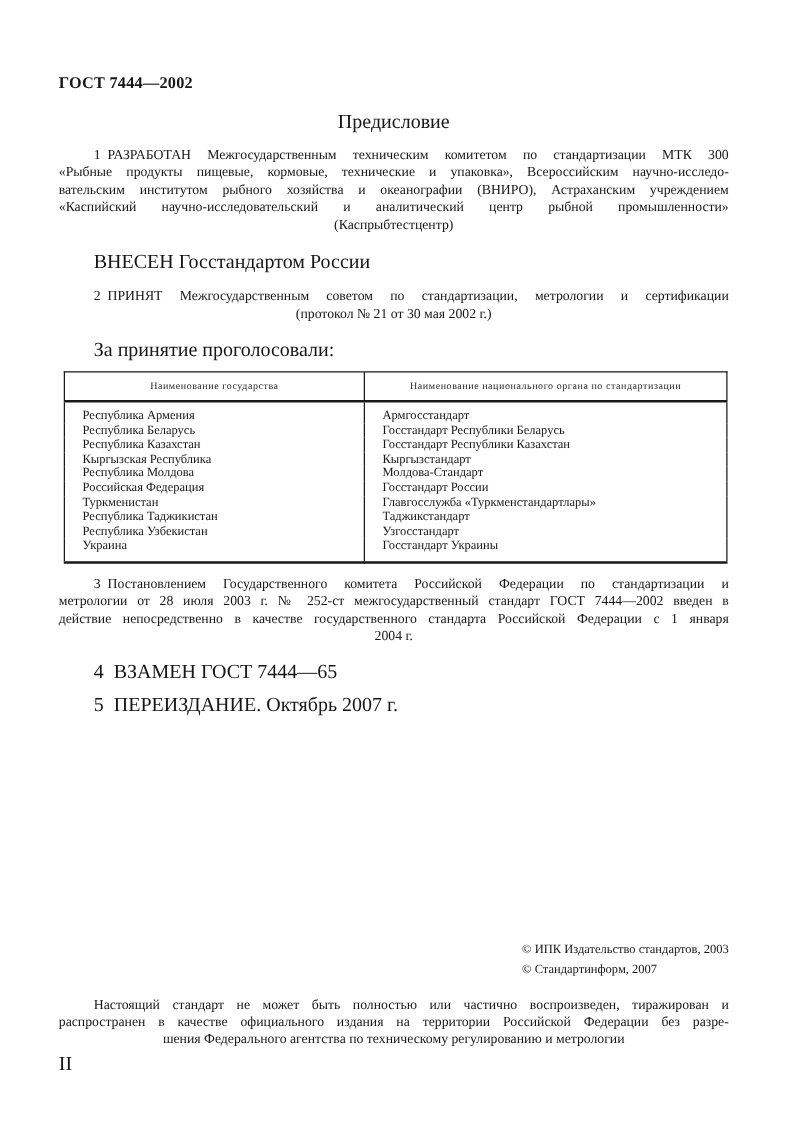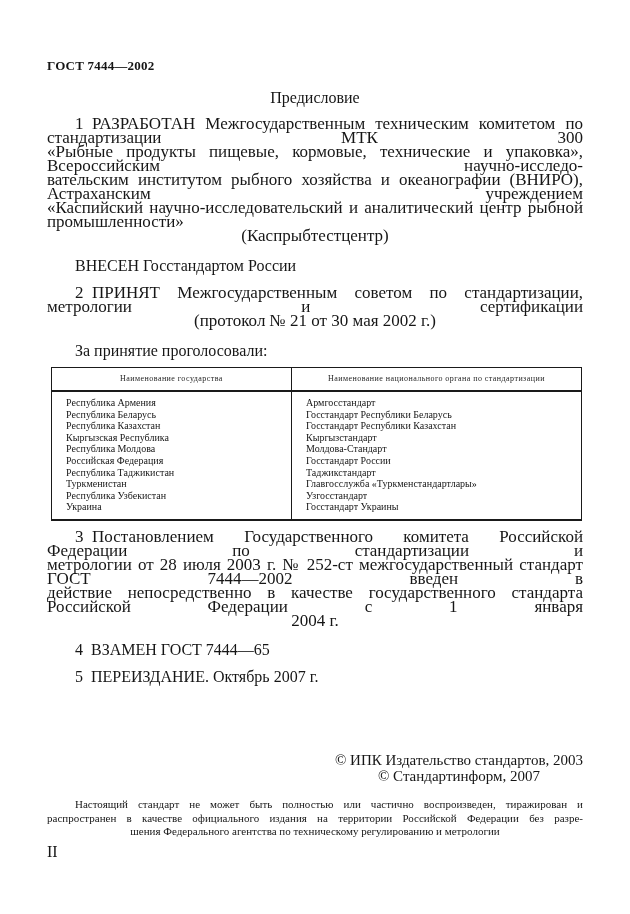--- a/index.html
+++ b/index.html
@@ -16,21 +16,21 @@
     margin-top: 58px;
     font-size: 13px; font-weight: bold; line-height: 15px;
     letter-spacing: 0.2px;
   }
   .preface-title {
     margin-top: 18px;
     font-size: 16px; line-height: 14px;
     text-align: center;
   }
 
-  .par { font-size: 17px; line-height: 14px; }
+  .par { font-size: 11px; line-height: 14px; }
   .par .ln { text-align: justify; text-align-last: justify; }
   .par .ln-end { text-align: center; text-align-last: auto; }
   .first { text-indent: 28px; }
 
   .single { font-size: 16px; line-height: 14px; text-indent: 28px; }
 
   .m-item1 { margin-top: 12px; }
   .m-vnesen { margin-top: 16px; }
   .m-item2 { margin-top: 13px; }
   .m-vote { margin-top: 16px; }
@@ -60,22 +60,22 @@
   table.vote tbody td {
     font-size: 10px; line-height: 11.6px;
     vertical-align: top;
     padding: 0 4px 0 14px;
   }
   table.vote tbody tr:first-child td { padding-top: 5px; }
   table.vote tbody tr:last-child td { padding-bottom: 6px; }
 
   .copyright {
     position: absolute; right: 47px; top: 752px;
-    font-size: 15px; line-height: 16px;
-    text-align: center;
+    font-size: 10px; line-height: 16px;
+    text-align: left;
   }
   .footer-note {
     position: absolute; left: 47px; top: 798px; width: 536px;
     font-size: 11px; line-height: 13.5px;
   }
   .page-number {
     position: absolute; left: 47px; top: 845px;
     font-size: 16px; line-height: 13px;
   }
 </style>
@@ -132,26 +132,26 @@
         </tr>
         <tr>
           <td class="col-country">Республика Молдова</td>
           <td class="col-org">Молдова-Стандарт</td>
         </tr>
         <tr>
           <td class="col-country">Российская Федерация</td>
           <td class="col-org">Госстандарт России</td>
         </tr>
         <tr>
+          <td class="col-country">Туркменистан</td>
+          <td class="col-org">Главгосслужба «Туркменстандартлары»</td>
+        </tr>
+        <tr>
           <td class="col-country">Республика Таджикистан</td>
           <td class="col-org">Таджикстандарт</td>
-        </tr>
-        <tr>
-          <td class="col-country">Туркменистан</td>
-          <td class="col-org">Главгосслужба «Туркменстандартлары»</td>
         </tr>
         <tr>
           <td class="col-country">Республика Узбекистан</td>
           <td class="col-org">Узгосстандарт</td>
         </tr>
         <tr>
           <td class="col-country">Украина</td>
           <td class="col-org">Госстандарт Украины</td>
         </tr>
       </tbody>

